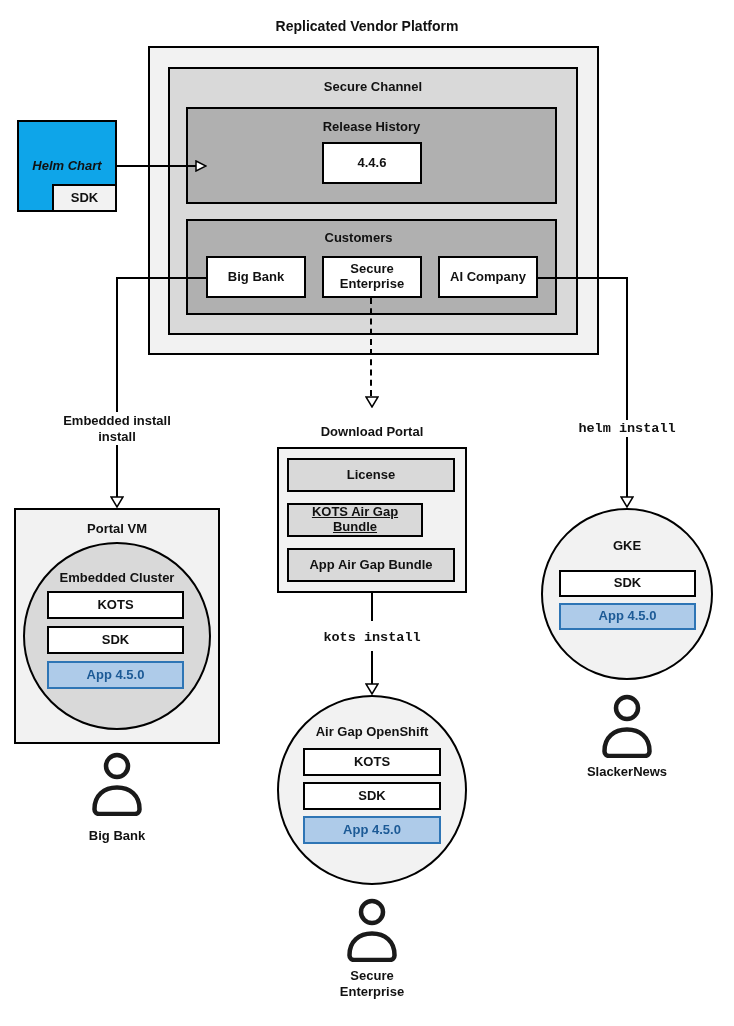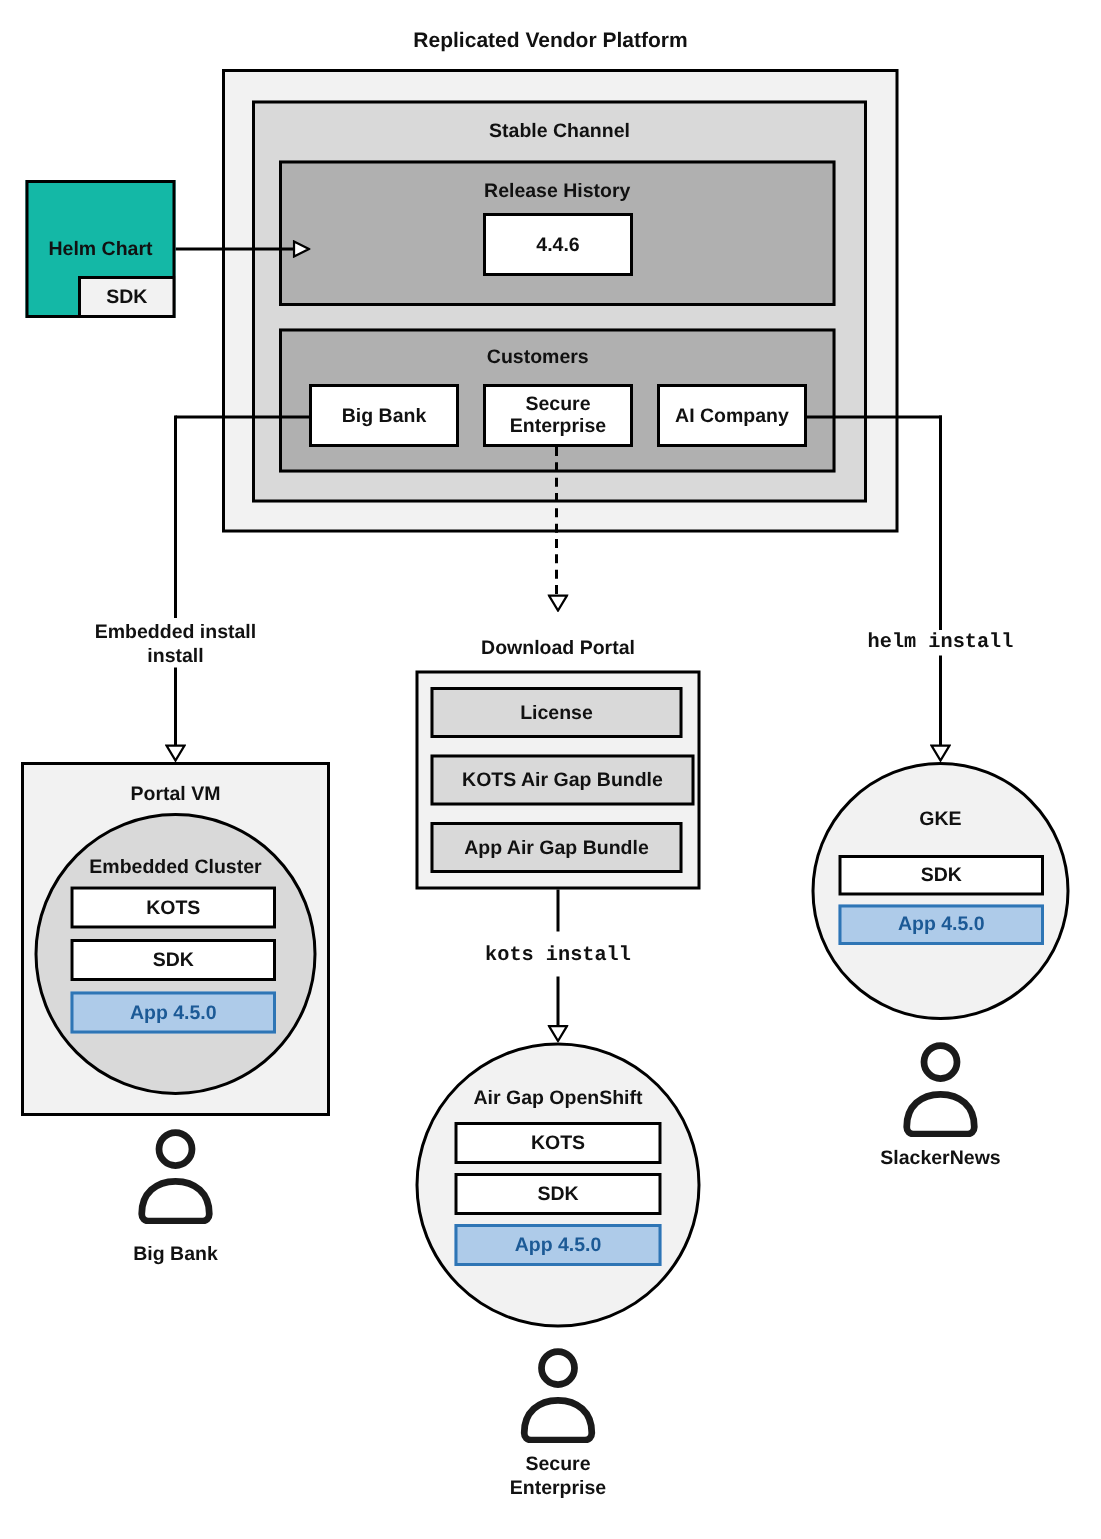--- a/index.html
+++ b/index.html
@@ -4,21 +4,21 @@
 <style>
   html,body{margin:0;padding:0;background:#ffffff;}
   #canvas{
     position:relative;width:734px;height:1026px;background:#ffffff;
     font-family:"Liberation Sans","DejaVu Sans",sans-serif;color:#111;overflow:hidden;
   }
   .abs{position:absolute;box-sizing:border-box;}
   .frame{border:2px solid #000;}
   .bg-light{background:#f2f2f2;}
   .bg-mid{background:#d9d9d9;}
-  .bg-mid2{background:#14b8a6;}
+  .bg-mid2{background:#0ea5e9;font-style:italic;}
   .bg-dark{background:#b0b0b0;}
   .lbl{font-weight:bold;font-size:13px;text-align:center;line-height:1.2;}
   .title{font-weight:bold;font-size:14px;text-align:center;}
   .node{
     border:2px solid #000;background:#fff;display:flex;align-items:center;justify-content:center;
     font-weight:bold;font-size:13px;text-align:center;line-height:1.15;
   }
   .node.blue{background:#aecbe9;border-color:#2e75b5;color:#1c5a96;}
   .node.gray{background:#d9d9d9;}
   .circle{border:2px solid #000;border-radius:50%;}
@@ -34,21 +34,21 @@
 </style>
 </head>
 <body>
 
 <div id="canvas">
 
   <div class="abs title" style="left:0;top:18;width:734px;top:18px;">Replicated Vendor Platform</div>
 
   <div class="abs frame bg-light" style="left:148px;top:46px;width:451px;height:309px;"></div>
   <div class="abs frame bg-mid" style="left:168px;top:67px;width:410px;height:268px;"></div>
-  <div class="abs lbl" style="left:168px;top:79px;width:410px;">Stable Channel</div>
+  <div class="abs lbl" style="left:168px;top:79px;width:410px;">Secure Channel</div>
 
   <div class="abs frame bg-dark" style="left:186px;top:107px;width:371px;height:97px;"></div>
   <div class="abs lbl" style="left:186px;top:119px;width:371px;">Release History</div>
   <div class="abs node" style="left:322px;top:142px;width:100px;height:42px;">4.4.6</div>
 
   <div class="abs frame bg-dark" style="left:186px;top:219px;width:371px;height:96px;"></div>
   <div class="abs lbl" style="left:186px;top:230px;width:345px;">Customers</div>
 
   <div class="abs hline" style="left:117px;top:165px;width:85px;"></div>
   <div class="abs" style="left:195px;top:160px;">
@@ -102,21 +102,21 @@
     <svg width="54" height="64" viewBox="0 0 54 64">
       <circle cx="27" cy="14" r="11" fill="none" stroke="#1a1a1a" stroke-width="4.5"></circle>
       <path d="M4.5 57 c0 -13.5 9.5 -21.5 22.5 -21.5 s22.5 8 22.5 21.5 v0.5 a4.5 4.5 0 0 1 -4.5 4.5 h-36 a4.5 4.5 0 0 1 -4.5 -4.5 z" fill="none" stroke="#1a1a1a" stroke-width="4.5" stroke-linejoin="round"></path>
     </svg>
   </div>
   <div class="abs lbl" style="left:47px;top:828px;width:140px;">Big Bank</div>
 
   <div class="abs lbl edge-label" style="left:292px;top:423px;width:160px;">Download Portal</div>
   <div class="abs frame bg-light" style="left:277px;top:447px;width:190px;height:146px;"></div>
   <div class="abs node gray" style="left:287px;top:458px;width:168px;height:34px;">License</div>
-  <div class="abs node gray" style="left:287px;top:503px;width:176px;height:34px;">KOTS Air Gap Bundle</div>
+  <div class="abs node gray" style="left:287px;top:503px;width:136px;height:34px;text-decoration:underline;">KOTS Air Gap Bundle</div>
   <div class="abs node gray" style="left:287px;top:548px;width:168px;height:34px;">App Air Gap Bundle</div>
 
   <div class="abs vline" style="left:371px;top:593px;height:28px;"></div>
   <div class="abs mono" style="left:302px;top:629px;width:140px;">kots install</div>
   <div class="abs vline" style="left:371px;top:651px;height:34px;"></div>
   <div class="abs" style="left:365px;top:683px;">
     <svg width="14" height="12" viewBox="0 0 14 12">
         <path d="M1 1 L13 1 L7 11 Z" fill="#fff" stroke="#000" stroke-width="1.5"></path>
       </svg>
   </div>

